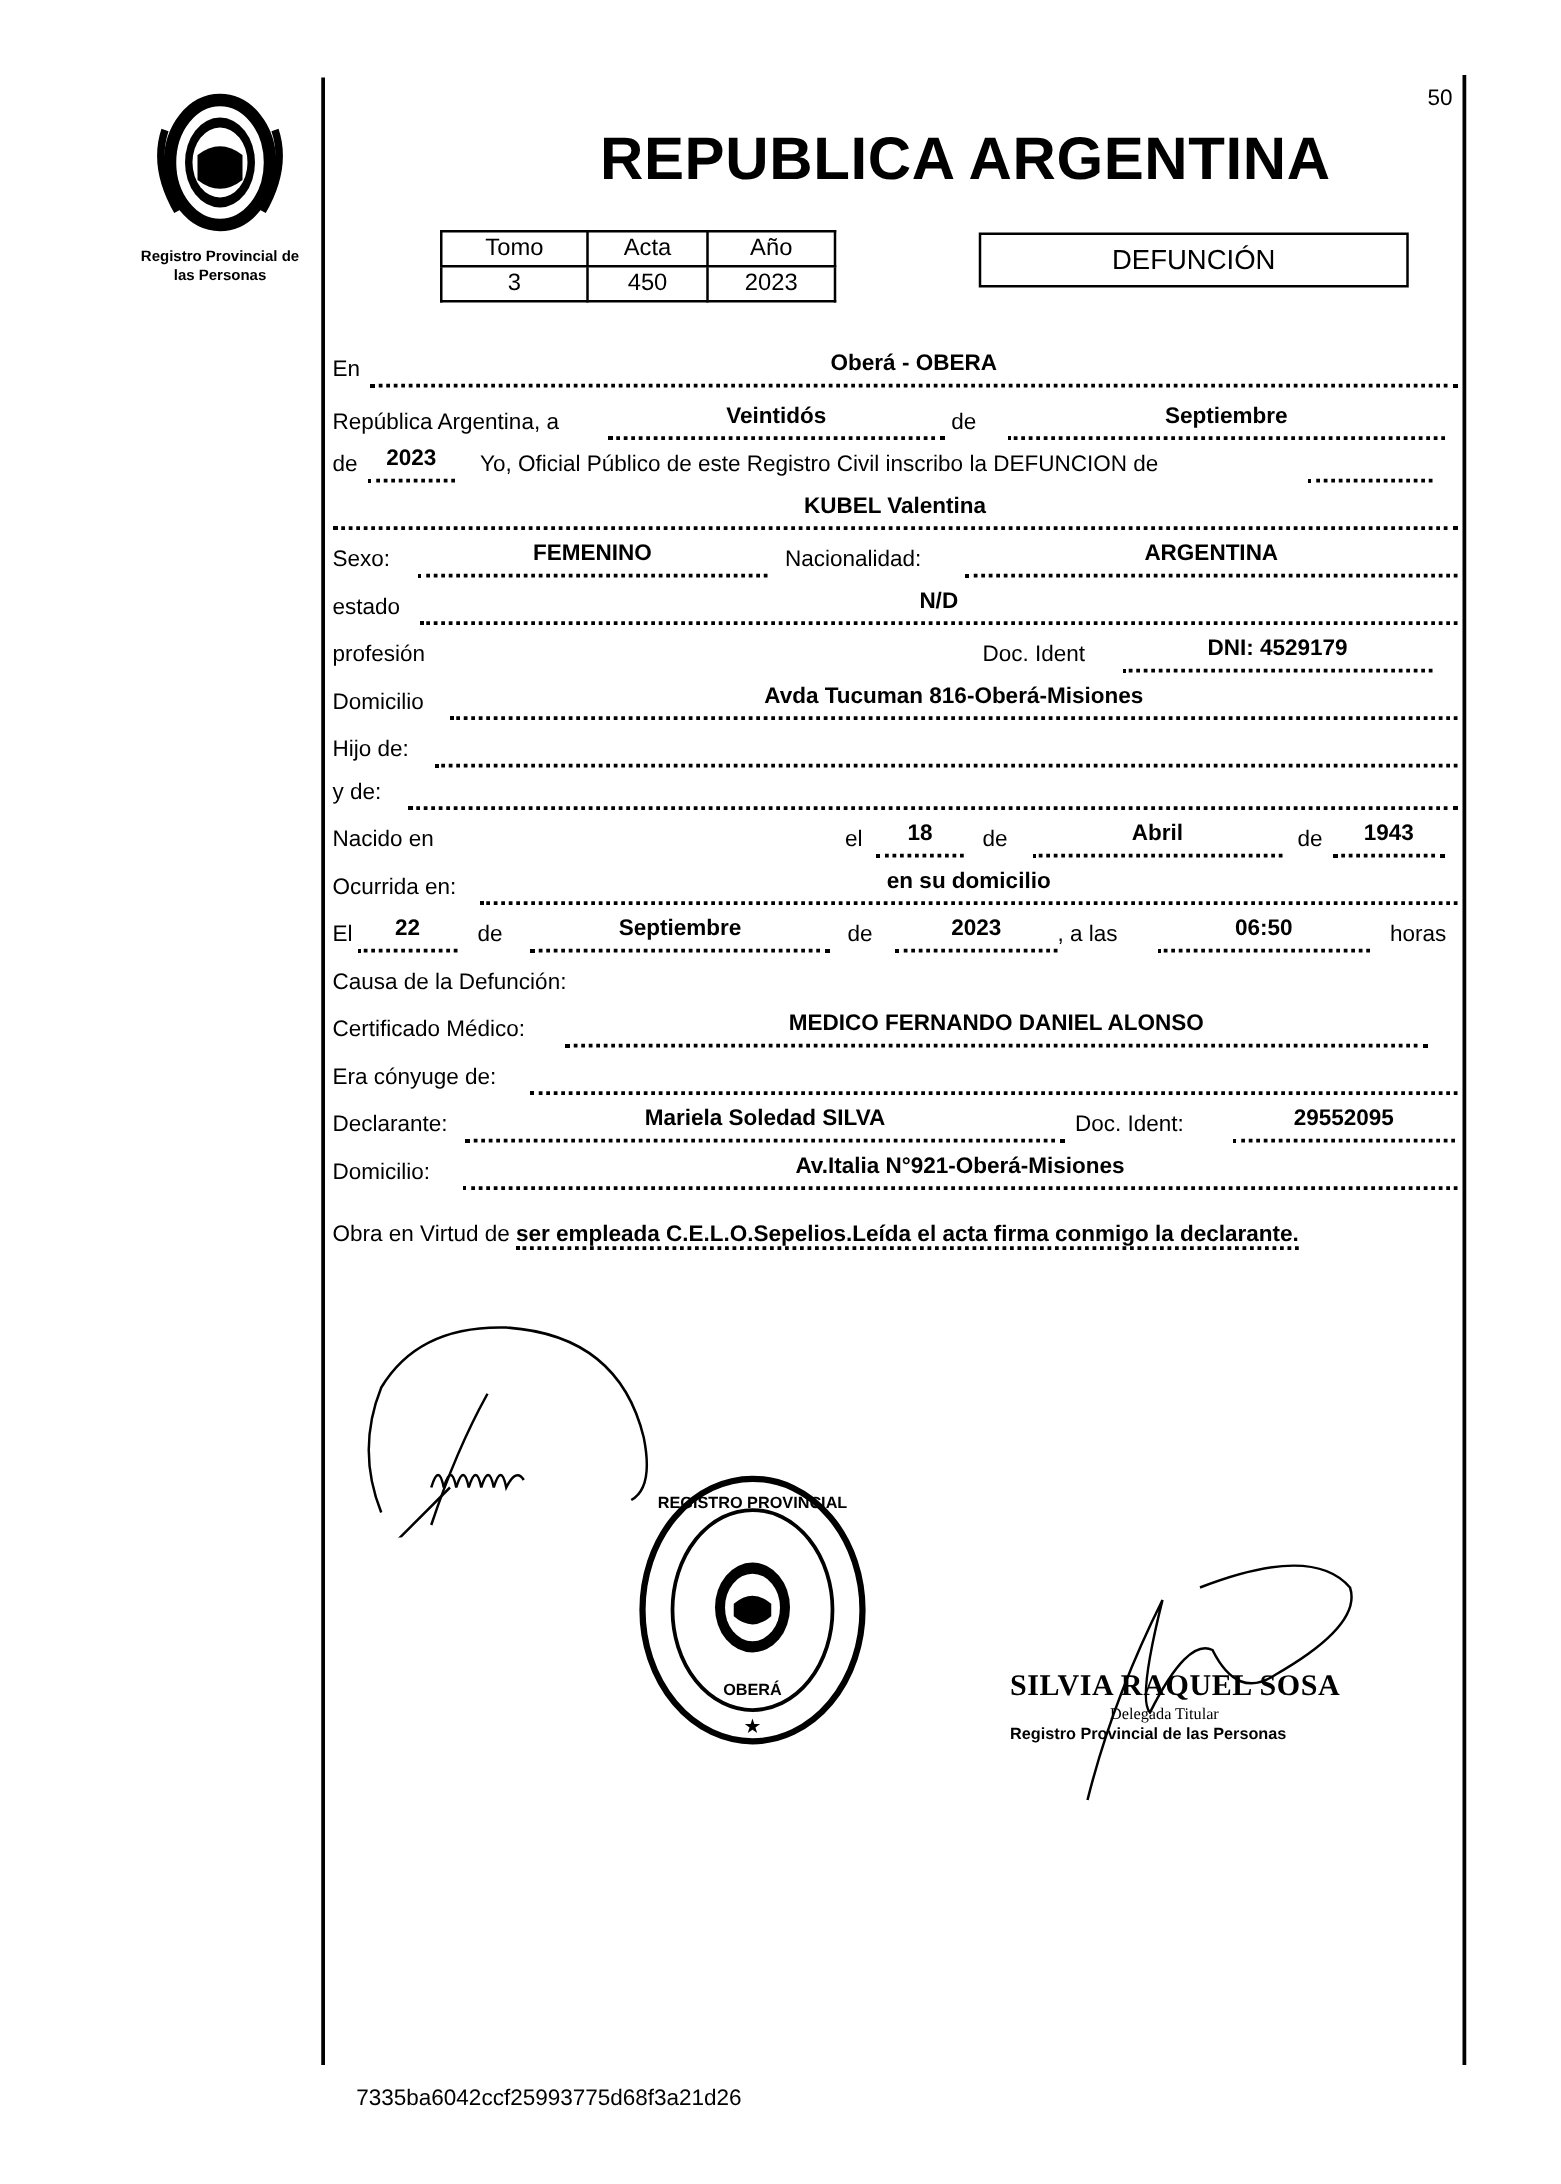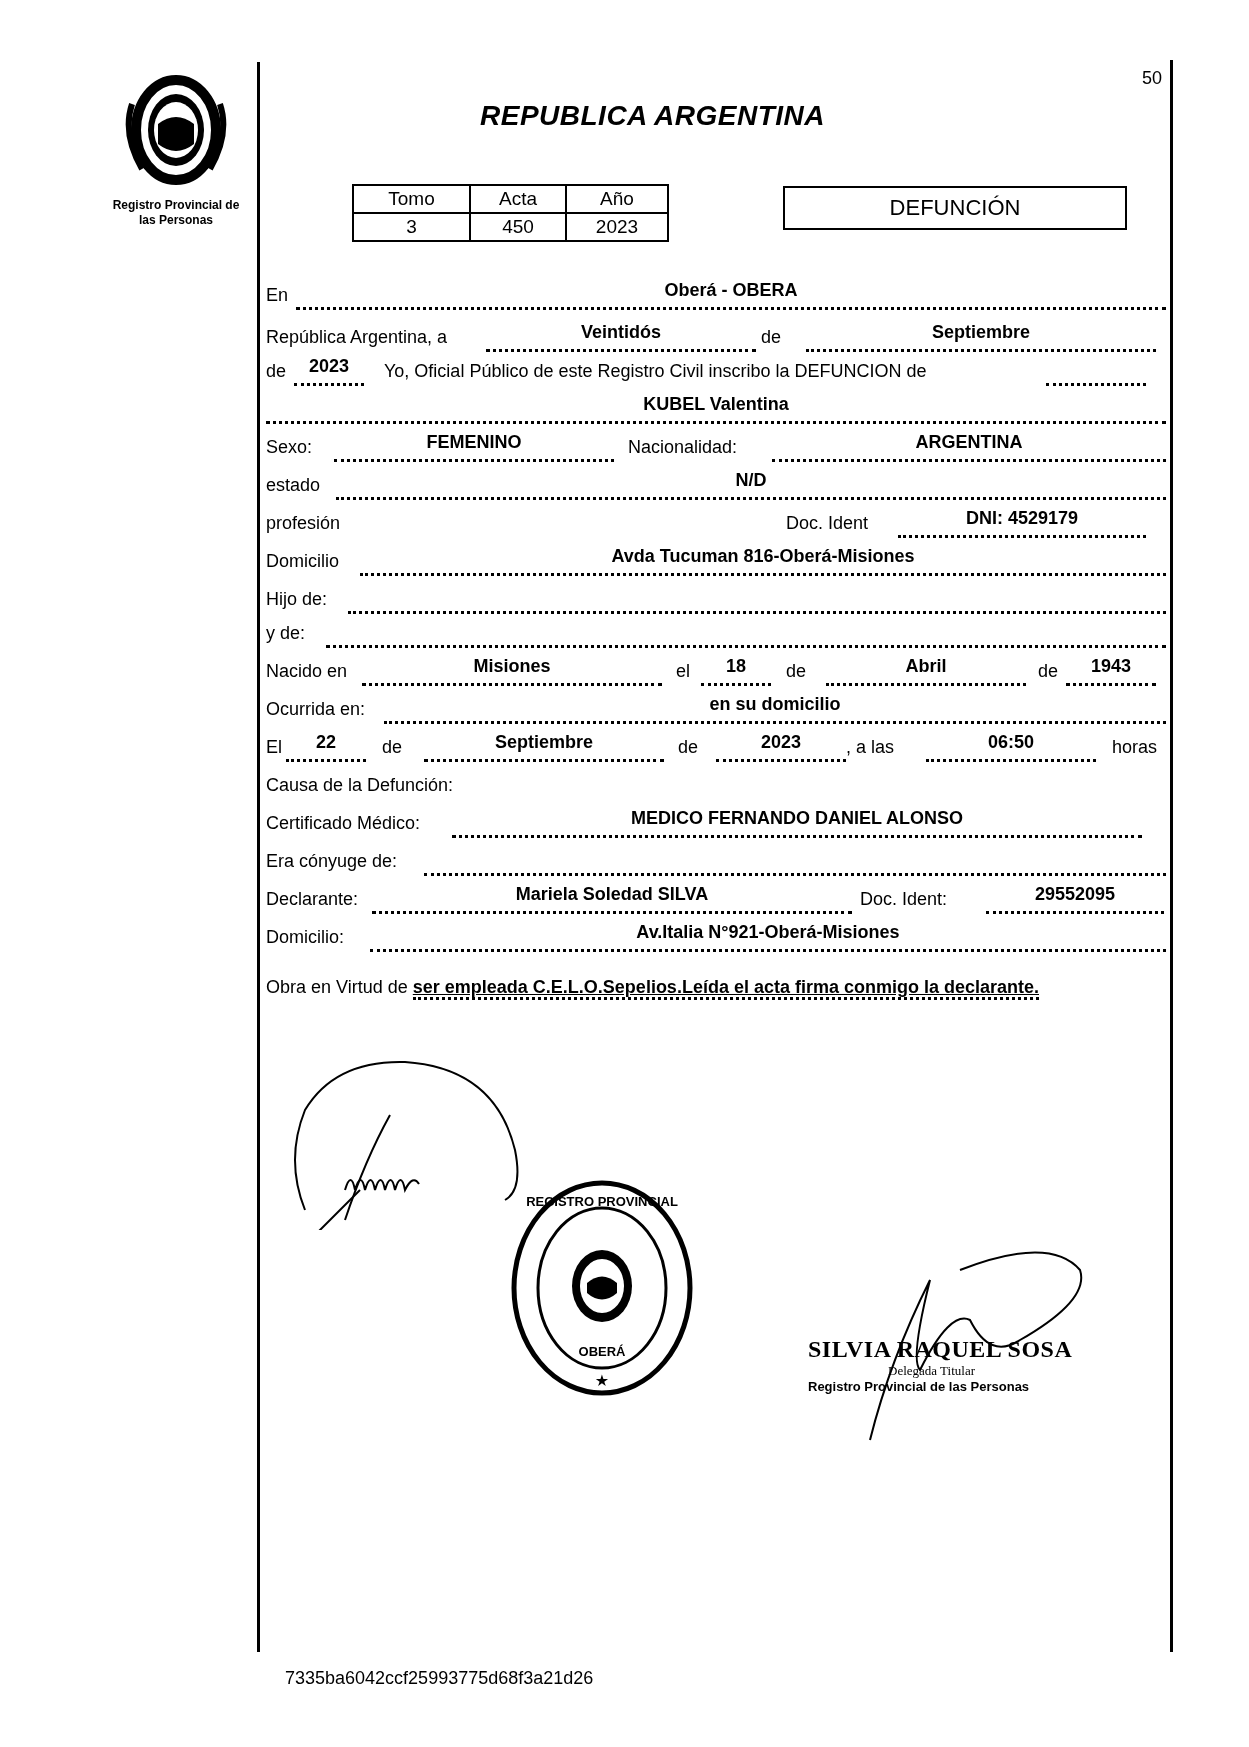--- a/index.html
+++ b/index.html
@@ -4,30 +4,30 @@
 <style>
   html, body { margin:0; padding:0; background:#ffffff; }
   body { width:1249px; height:1747px; position:relative; overflow:hidden; font-family:"Liberation Sans", sans-serif; color:#000; }
   .abs { position:absolute; }
   .vline { position:absolute; width:3px; background:#000; }
   #left-rule { left:257px; top:62px; height:1590px; }
   #right-rule { left:1170px; top:60px; height:1592px; }
   #page-number { left:1142px; top:68px; font-size:18px; }
   #logo { left:122px; top:74px; width:108px; height:112px; }
   #logo-caption { left:96px; top:198px; width:160px; text-align:center; font-size:12px; font-weight:bold; line-height:15px; }
-  #title { left:480px; top:100px; font-size:28px; font-weight:bold; letter-spacing:0.5px;font-style:italic; }
+  #title { left:480px; top:100px; font-size:48px; font-weight:bold; letter-spacing:0.5px; }
   #acta-table { left:352px; top:184px; border-collapse:collapse; font-size:19px; }
   #acta-table td { border:2px solid #000; text-align:center; height:26px; padding:0; }
   #acta-table td.c1 { width:115px; } #acta-table td.c2 { width:94px; } #acta-table td.c3 { width:100px;margin-top:24px; }
   #doc-type { left:783px; top:186px; width:340px; height:40px; border:2px solid #000; text-align:center; font-size:22px; line-height:40px; }
   .row { position:absolute; left:266px; width:900px; height:30px; font-size:18px; }
   .lbl { position:absolute; bottom:4px; white-space:nowrap; }
   .fld { position:absolute; bottom:0; height:28px; border-bottom:3px dotted #000; text-align:center; font-weight:bold; white-space:nowrap; line-height:22px; }
   .para { position:absolute; left:266px; top:974px; width:898px; font-size:18px; line-height:27px; text-align:justify; }
-  .para b { border-bottom:3px dotted #000;text-decoration:underline; }
+  .para b { border-bottom:3px dotted #000; }
   #hash { left:285px; top:1668px; font-size:18px; }
   #stamp { left:507px; top:1178px; }
   #signer { left:808px; top:1336px; width:300px; }
   #signer-name { font-family:"Liberation Serif", serif; font-weight:bold; font-size:24px; letter-spacing:0.5px; }
   #signer-role { font-family:"Liberation Serif", serif; font-size:13px; padding-left:80px; }
   #signer-org { font-family:"Liberation Sans", sans-serif; font-size:13px; font-weight:bold; }
 </style>
 </head>
 <body>
 
@@ -118,21 +118,20 @@
   <span class="fld" style="left:82px;width:818px"></span>
 </div>
 
 <div class="row" style="top:618px">
   <span class="lbl" style="left:0">y de:</span>
   <span class="fld" style="left:60px;width:840px"></span>
 </div>
 
 <div class="row" style="top:656px">
   <span class="lbl" style="left:0">Nacido en</span>
-  <span class="fld" style="left:96px;width:300px">Misiones</span>
   <span class="lbl" style="left:410px">el</span>
   <span class="fld" style="left:435px;width:70px">18</span>
   <span class="lbl" style="left:520px">de</span>
   <span class="fld" style="left:560px;width:200px">Abril</span>
   <span class="lbl" style="left:772px">de</span>
   <span class="fld" style="left:800px;width:90px">1943</span>
 </div>
 
 <div class="row" style="top:694px">
   <span class="lbl" style="left:0">Ocurrida en:</span>

